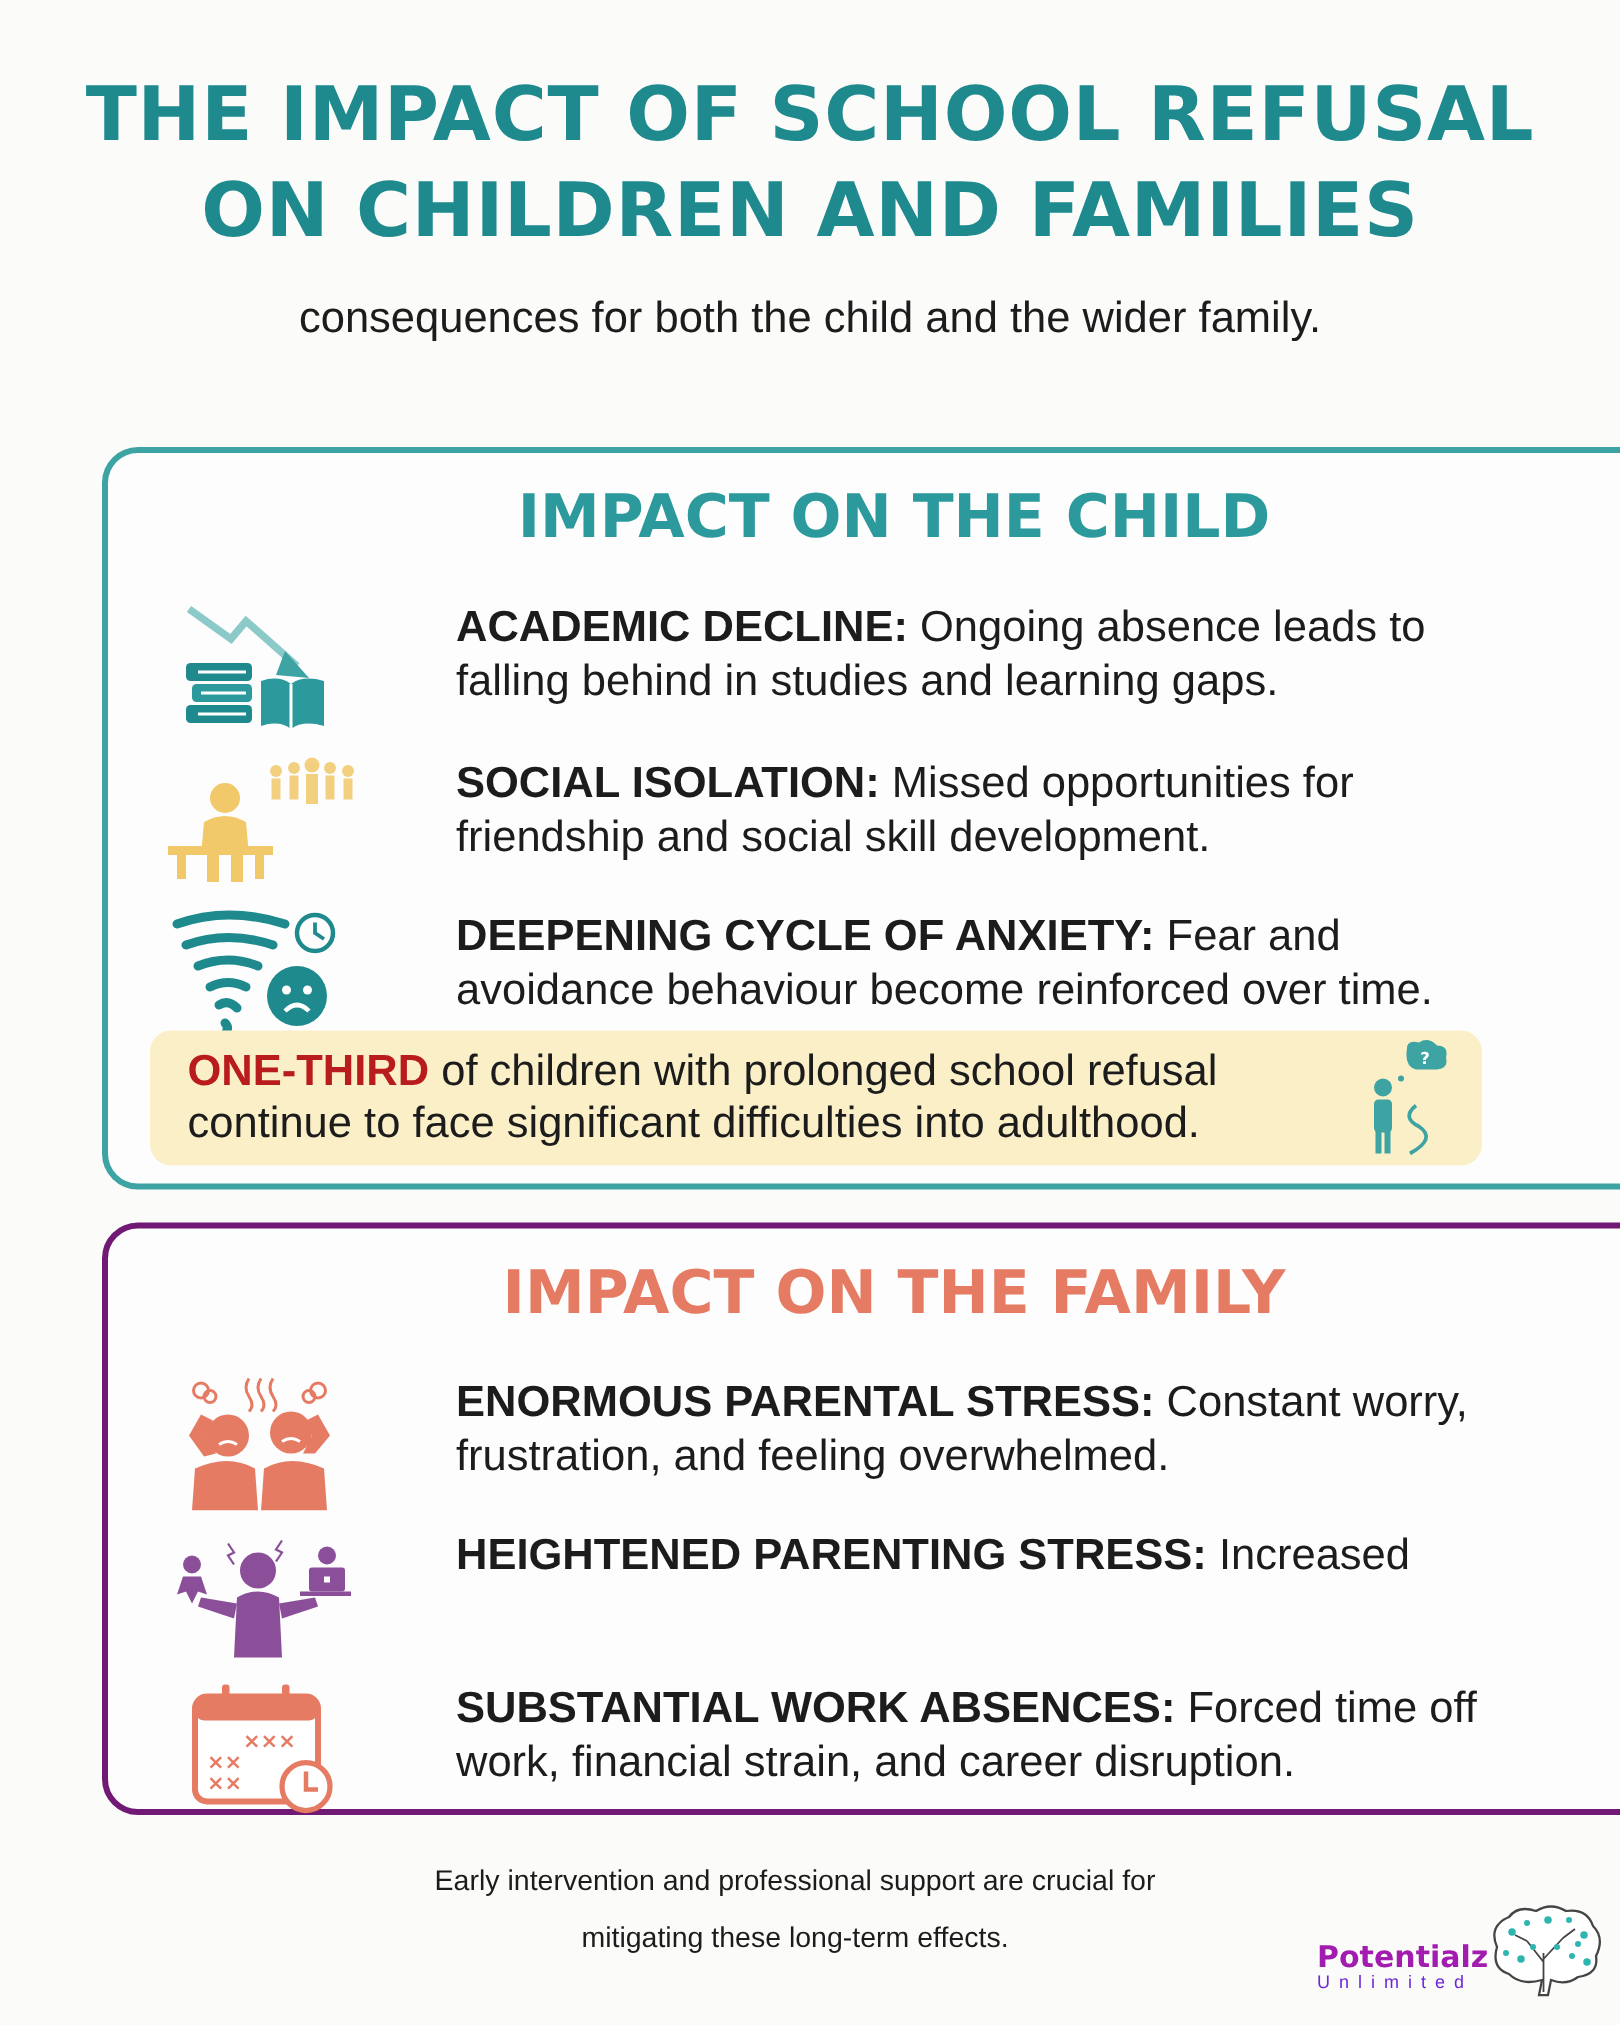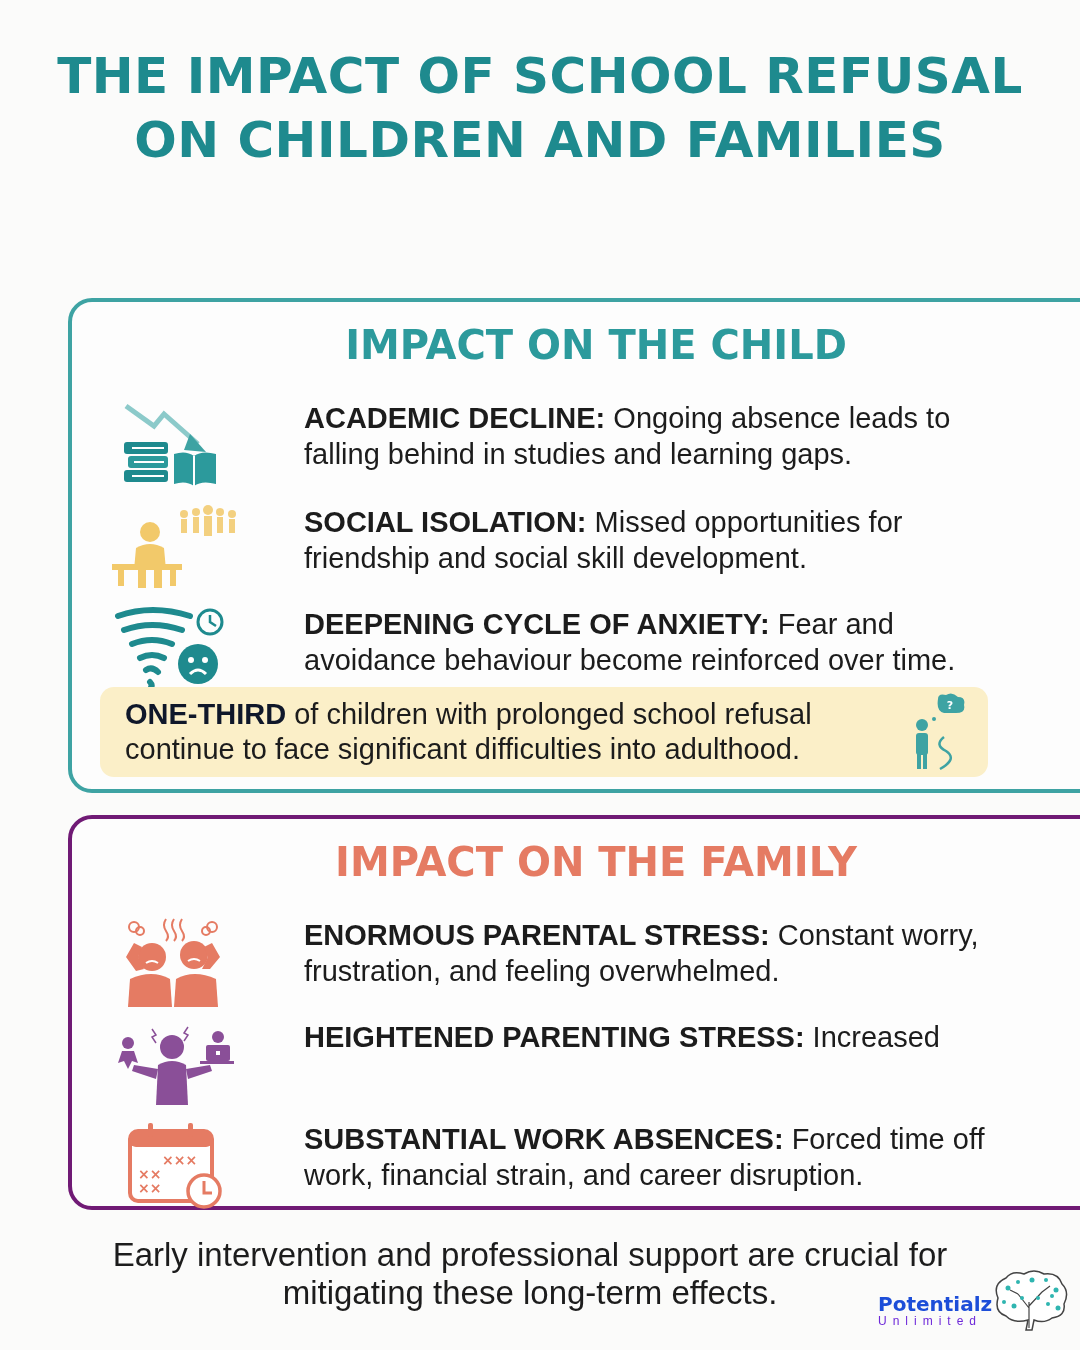--- a/index.html
+++ b/index.html
@@ -36,40 +36,41 @@
   }
   .item .lbl { font-weight:bold; }
   .callout {
     position:absolute; left:28px; top:385px; width:888px; height:90px;
     background:#fbefc8; border-radius:14px;
   }
   .callout .ctext {
     position:absolute; left:25px; top:10px; width:780px;
     font-size:29px; line-height:35px; color:#1c1c1c;
   }
-  .callout .hl { color:#0f172a; font-weight:bold; }
+  .callout .hl { color:#b91c1c; font-weight:bold; }
   .callout .cicon { position:absolute; right:20px; top:6px; width:60px; height:80px; }
   .footer {
     position:absolute; left:0; width:1060px; top:1236px; text-align:center;
-    font-size:33px; line-height:38px; color:#1c1c1c;
+    font-size:19px; line-height:38px; color:#1c1c1c;
   }
   .logo { position:absolute; left:876px; top:1272px; width:200px; height:70px; }
-  .logo .name { position:absolute; left:2px; top:20px; font-family:"DejaVu Sans", sans-serif; font-size:20px; font-weight:bold; color:#1d4ed8; }
+  .logo .name { position:absolute; left:2px; top:20px; font-family:"DejaVu Sans", sans-serif; font-size:20px; font-weight:bold; color:#a21caf; }
   .logo .sub { position:absolute; left:2px; top:42px; font-size:12px; letter-spacing:6px; color:#6d28d9; }
   .logo .brain { position:absolute; left:112px; top:-4px; width:82px; height:64px; }
 </style>
 </head>
 <body>
 
 <div class="title">
   <div>THE IMPACT OF SCHOOL REFUSAL</div>
   <div>ON CHILDREN AND FAMILIES</div>
 </div>
 
 <div class="subtitle">
+  <div>consequences for both the child and the wider family.</div>
 </div>
 
 <div class="panel child">
   <div class="panel-title">IMPACT ON THE CHILD</div>
 
   <div class="item" style="top:66px;">
     <svg class="icon" viewBox="0 0 125 90">
       <polyline points="14,6 42,26 52,14 86,44" fill="none" stroke="#8ccaca" stroke-width="5"></polyline>
       <polygon points="78,34 94,52 72,50" fill="#3ea3a3"></polygon>
       <rect x="12" y="42" width="44" height="12" rx="3" fill="#1e8a8e"></rect>

